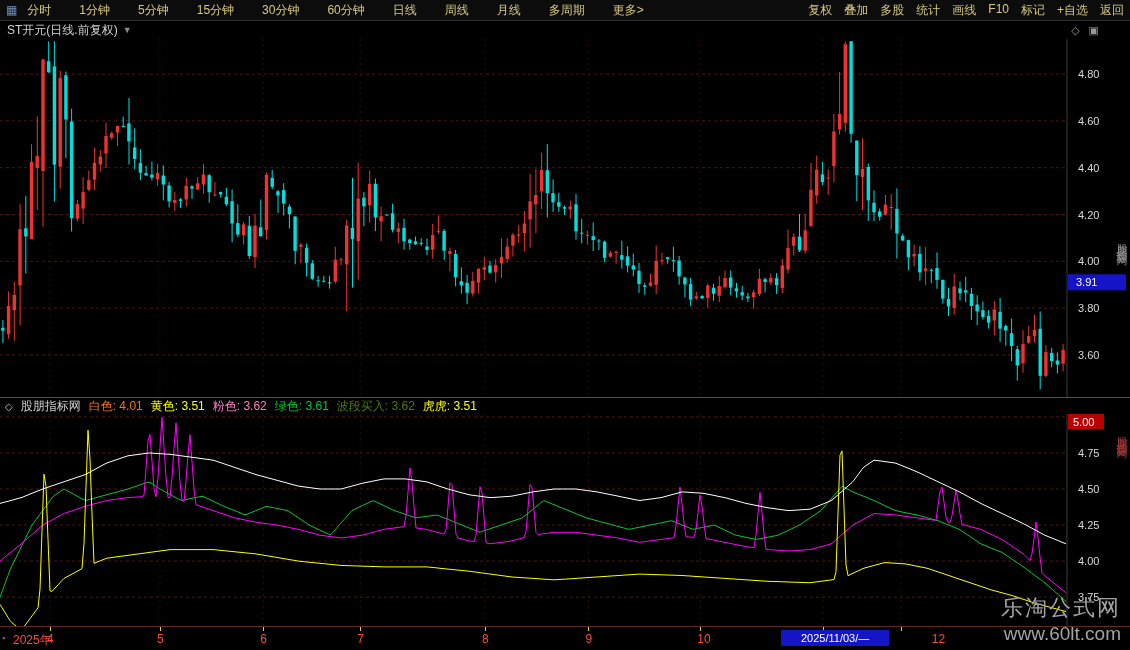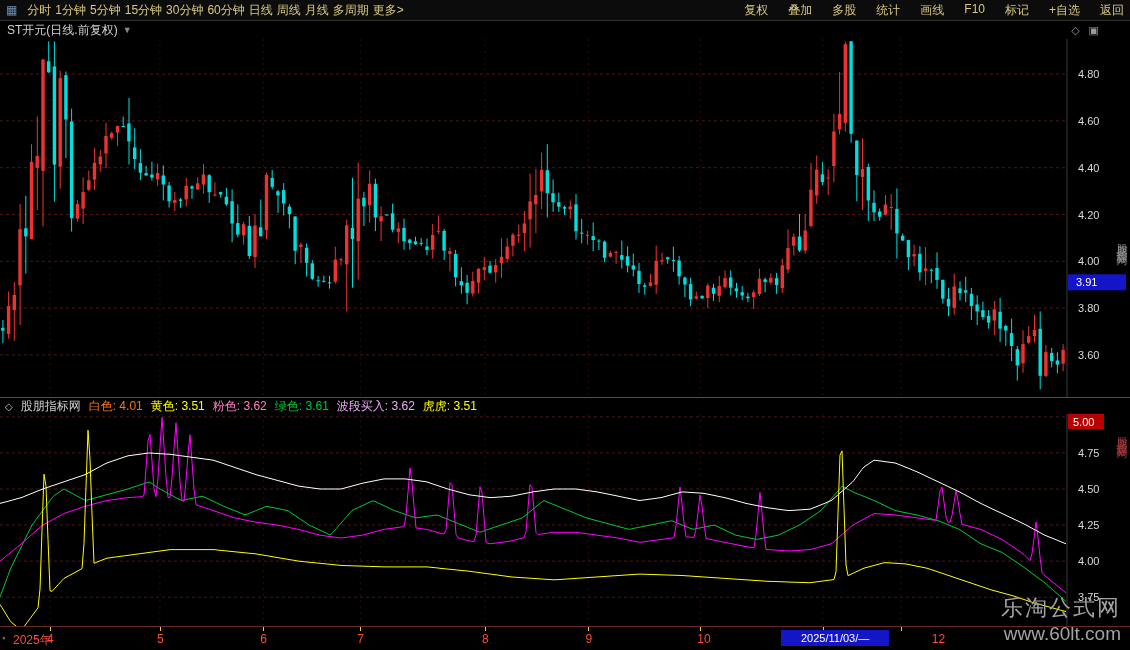--- a/index.html
+++ b/index.html
@@ -1,20 +1,20 @@
 <!DOCTYPE html>
 <html><head>
 <meta charset="utf-8">
 <style>
   html,body{margin:0;padding:0}
   body{width:1130px;height:650px;background:#000;font-family:"Liberation Sans",sans-serif;position:relative;overflow:hidden}
   .toolbar{position:absolute;top:0;left:0;width:1130px;height:21px;background:#0c0c0c;border-bottom:1px solid #2f2f2f;display:flex;align-items:center;font-size:12px;color:#d8c97f;padding:0 6px;box-sizing:border-box}
   .tb-icon{color:#6f8fb5;font-size:12px;margin-right:10px}
-  .tb-left{display:flex;gap:4px}
-  .tb-right{display:flex;gap:20px;margin-left:auto}
+  .tb-left{display:flex;gap:28px}
+  .tb-right{display:flex;gap:12px;margin-left:auto}
   .tb-item{cursor:default;white-space:nowrap}
   .title-row{position:absolute;top:21px;left:0;width:1108px;height:18px;color:#d2d2d2;font-size:12px;display:flex;align-items:center;padding:0 7px;box-sizing:border-box;gap:5px;background:#000}
   .title-caret{color:#8a8a8a;font-size:9px}
   .title-icons{margin-left:auto;display:flex;gap:9px;color:#9a9a9a;font-size:11px;padding-right:2px}
   #main-svg{position:absolute;top:39px;left:0}
   #ind-svg{position:absolute;top:414px;left:0}
   .ind-header{position:absolute;top:397px;left:0;width:1130px;height:17px;box-sizing:border-box;border-top:1px solid #6e4a23;background:#000;display:flex;align-items:center;gap:8px;font-size:12px;padding:0 5px}
   .ind-caret{color:#c0c0c0;font-size:10px}
   .ind-item{white-space:nowrap}
   .x-axis{position:absolute;top:626px;left:0;width:1130px;height:24px;box-sizing:border-box;border-top:1px solid #63281f;font-size:12px;background:#000}
@@ -476,21 +476,21 @@
     <text x="1076" y="247.3" fill="#ffffff" font-size="11">3.91</text>
   </svg>
 
 <div class="ind-header">
   <span class="ind-caret">◇</span>
   <span class="ind-item" style="color: rgb(208, 208, 208);">股朋指标网</span>
     <span class="ind-item" style="color: #f97316;">白色: 4.01</span>
     <span class="ind-item" style="color: rgb(255, 255, 0);">黄色: 3.51</span>
     <span class="ind-item" style="color: rgb(255, 128, 192);">粉色: 3.62</span>
     <span class="ind-item" style="color: rgb(0, 200, 50);">绿色: 3.61</span>
-    <span class="ind-item" style="color: #f0abfc; text-align: center;">波段买入: 3.62</span>
+    <span class="ind-item" style="color: #4d7c0f; text-align: center;">波段买入: 3.62</span>
     <span class="ind-item" style="color: rgb(255, 255, 0);">虎虎: 3.51</span>
 </div>
 
 <svg id="ind-svg" width="1130" height="212">
     <g>
       <line x1="50.1" y1="0" x2="50.1" y2="212" stroke="rgba(150,45,45,0.28)" stroke-dasharray="2,4"></line>
       <line x1="159.9" y1="0" x2="159.9" y2="212" stroke="rgba(150,45,45,0.28)" stroke-dasharray="2,4"></line>
       <line x1="263.3" y1="0" x2="263.3" y2="212" stroke="rgba(150,45,45,0.28)" stroke-dasharray="2,4"></line>
       <line x1="360.3" y1="0" x2="360.3" y2="212" stroke="rgba(150,45,45,0.28)" stroke-dasharray="2,4"></line>
       <line x1="485.0" y1="0" x2="485.0" y2="212" stroke="rgba(150,45,45,0.28)" stroke-dasharray="2,4"></line>

